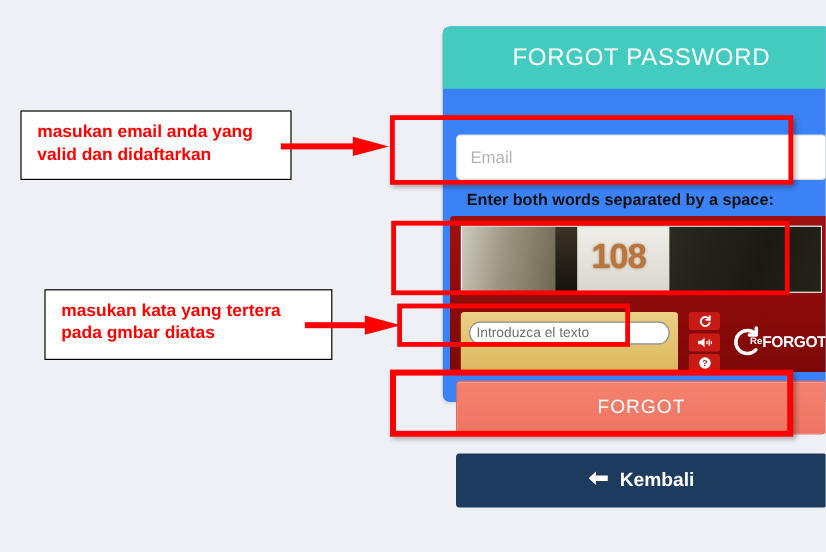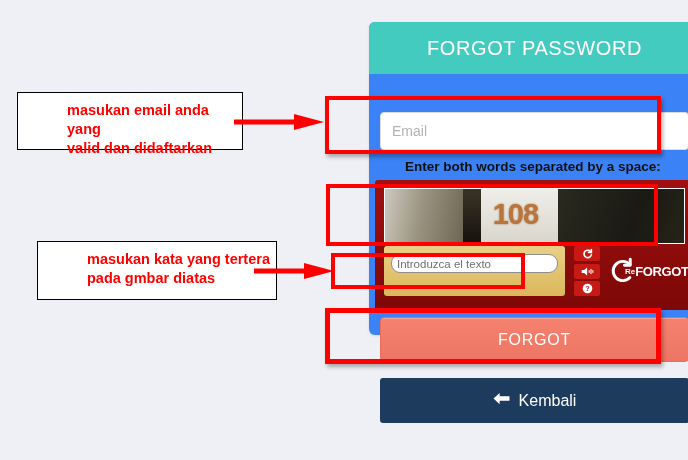--- a/index.html
+++ b/index.html
@@ -82,21 +82,21 @@
     height: 58px;
     box-sizing: border-box;
     border: 4px solid #ff0000;
     box-shadow: 2px 3px 4px rgba(0,0,0,0.30);
     pointer-events: none;
   }
 
   
   #captcha-prompt {
     position: absolute;
-    left: 21px;
+    left: 5px;
     top: 137px;
     font-size: 13.5px;
     font-weight: bold;
     color: #111111;
     font-family: "Liberation Sans", sans-serif;
     padding-left: 15px;
   }
 
   
   #recaptcha-widget {
@@ -137,21 +137,21 @@
     letter-spacing: -1px;
     color: #b9753c;
     text-shadow: 0 0 2px rgba(140,80,30,0.8);
     filter: blur(0.3px);
   }
 
   
   #captcha-answer-row {
     position: absolute;
     left: 9px;
-    top: 66px;
+    top: 80px;
     width: 301px;
     height: 50px;
   }
   #captcha-input-well {
     position: absolute;
     left: 0;
     top: 0;
     width: 181px;
     height: 50px;
     background: linear-gradient(#eacf86, #dcb85c);
@@ -298,39 +298,39 @@
     border: none;
     border-radius: 3px;
     color: #ffffff;
     font-family: "Liberation Sans", sans-serif;
     font-size: 16px;
     cursor: pointer;
     display: flex;
     align-items: center;
     justify-content: center;
     gap: 9px;
+    font-weight: bold;
   }
   #back-arrow-icon { display:block; }
 
   
   .anno-box {
     position: absolute;
     background: #ffffff;
     border: 1px solid #000000;
     box-sizing: border-box;
     padding: 8px 0 0 13px;
   }
   .anno-text {
     color: #ff0000;
     font-family: "Liberation Sans", sans-serif;
     font-size: 14.5px;
     font-weight: bold;
     line-height: 19px;
     white-space: pre-line;
-    margin-left: 36px;
   }
   #anno-box-email  { left: 17px;  top: 92px;  width: 226px; height: 58px; }
   #anno-box-captcha{ left: 37px;  top: 241px; width: 240px; height: 59px; }
 
   .anno-arrow { position: absolute; pointer-events: none; }
   #anno-arrow-email   { left: 233px; top: 113px; }
   #anno-arrow-captcha { left: 253px; top: 262px; }
 </style>
 </head>
 <body>

